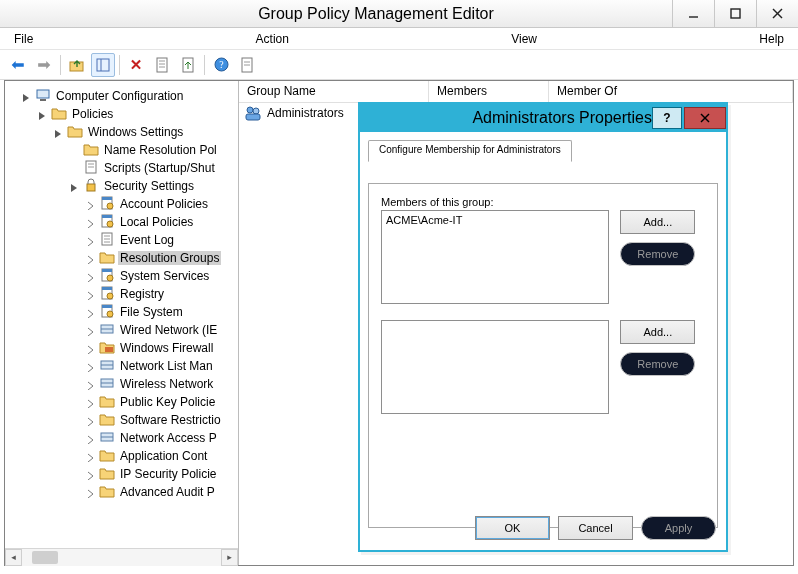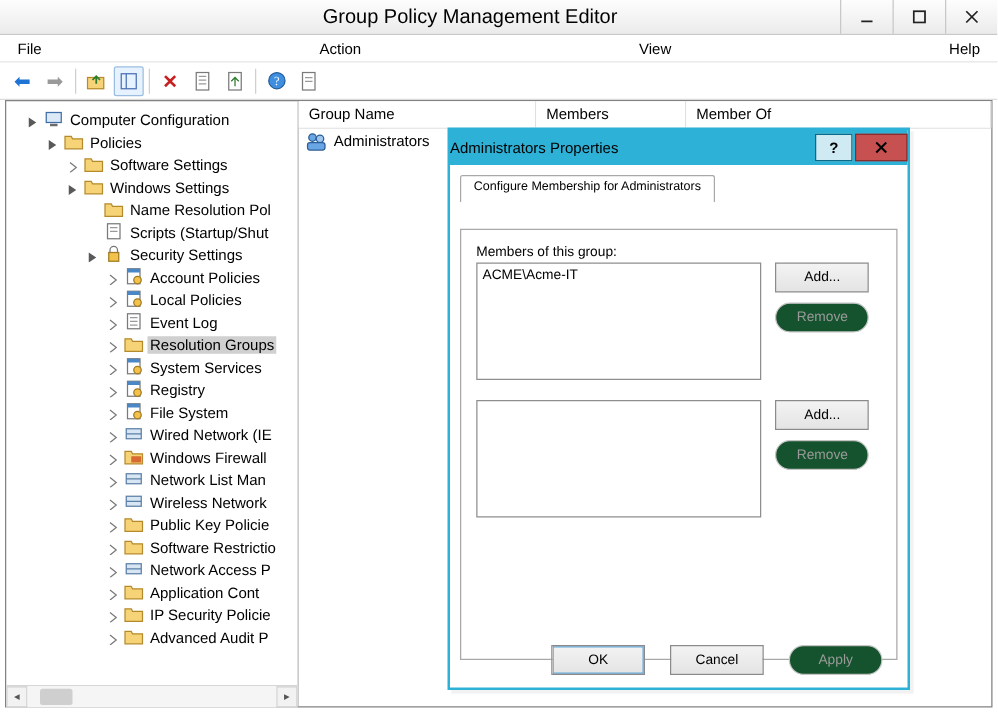--- a/index.html
+++ b/index.html
@@ -45,35 +45,35 @@
   .exp svg { width:9px; height:9px; }
   .spacer { width:11px; display:inline-block; }
   .label { padding:0 2px; }
   .label.sel { background:#d0d0d0; }
 
   .ico { width:16px; height:16px; display:inline-flex; align-items:center; justify-content:center; }
 
   
   .dialog { position:absolute; left:358px; top:102px; width:370px; height:450px; background:#fff; border:2px solid #2eb1d6; box-shadow:3px 3px 0 rgba(0,0,0,.05); }
   .dlg-title { height:28px; background:#2eb1d6; display:flex; align-items:center; color:#000; }
-  .dlg-title-text { flex:1; text-align:left; font-size:12px; }
+  .dlg-title-text { flex:1; text-align:right; font-size:16px; }
   .dlg-help { width:30px; height:22px; border:1px solid #0a6b88; background:#cfeaf3; display:flex; align-items:center; justify-content:center; margin-right:2px; cursor:default; font-weight:bold;}
   .dlg-close { width:42px; height:22px; background:#c75050; border:1px solid #8b2c2c; display:flex; align-items:center; justify-content:center; cursor:default; }
   .dlg-close svg { width:10px; height:10px; stroke:#000; stroke-width:1.5; }
   .dlg-body { position:absolute; left:8px; right:8px; top:36px; bottom:44px; border:0; }
   .tab-hdr { position:relative; height:22px; }
   .tab { position:absolute; left:0; top:0; height:22px; padding:3px 10px; border:1px solid #a8a8a8; border-bottom:1px solid #fff; background:#fff; border-radius:2px 2px 0 0; font-size:10px; }
   .tab-page { border:1px solid #a8a8a8; height:calc(100% - 21px); margin-top:21px; padding:12px 12px; background:#fff; }
   .group-label { font-size:11px; margin-bottom:2px; }
   .listbox { border:1px solid #8e8e8e; height:94px; background:#fff; font-size:11px; padding:3px 4px; width:228px; display:inline-block; vertical-align:top; }
   .btn-col { display:inline-flex; flex-direction:column; gap:8px; margin-left:8px; vertical-align:top; }
   .winbtn { width:75px; height:24px; border:1px solid #8a8a8a; background:linear-gradient(#f3f3f3,#e4e4e4); font-size:11px; cursor:default; display:flex; align-items:center; justify-content:center; }
-  .winbtn.disabled { color:#9a9a9a; border-color:#c4c4c4; background:#14532d;border-radius:12px; }
+  .winbtn.disabled { color:#9a9a9a; border-color:#c4c4c4; background:#0f172a;border-radius:12px; }
   .winbtn.primary { box-shadow:0 0 0 1px #5ea9dd inset; }
-  .dlg-buttons { position:absolute; right:20px; bottom:10px; display:flex; gap:20px; }
+  .dlg-buttons { position:absolute; right:10px; bottom:10px; display:flex; gap:8px; }
   .spacer-v { height:16px; }
 
   
 </style>
 </head>
 <body>
 
 <div class="titlebar">
   <span style="width:80px"></span>
   <span class="titlebar-title">Group Policy Management Editor</span>
@@ -187,35 +187,20 @@
                     </svg>
                   </span>
               <span class="ico">
                     <svg width="16" height="16">
                       <path d="M1 4h5l1 2h8v8H1z" fill="#f7d377" stroke="#b58a2a"></path>
                     </svg>
                   </span>
               <span class="label">Policies</span>
                 </div>
               <ul>
-                <li class="node">
-                    <div class="row">
-                  <span class="exp">
-                        <svg>
-                          <path d="M2 1 L7 5 L2 9" fill="none" stroke="#7a7a7a"></path>
-                        </svg>
-                      </span>
-                  <span class="ico">
-                        <svg width="16" height="16">
-                          <path d="M1 4h5l1 2h8v8H1z" fill="#f7d377" stroke="#b58a2a"></path>
-                        </svg>
-                      </span>
-                  <span class="label">Software Settings</span>
-                    </div>
-                </li>
                 <li class="node">
                     <div class="row">
                   <span class="exp">
                         <svg>
                           <path d="M1 1 L7 5 L1 9 Z" fill="#595959"></path>
                         </svg>
                       </span>
                   <span class="ico">
                         <svg width="16" height="16">
                           <path d="M1 4h5l1 2h8v8H1z" fill="#f7d377" stroke="#b58a2a"></path>

